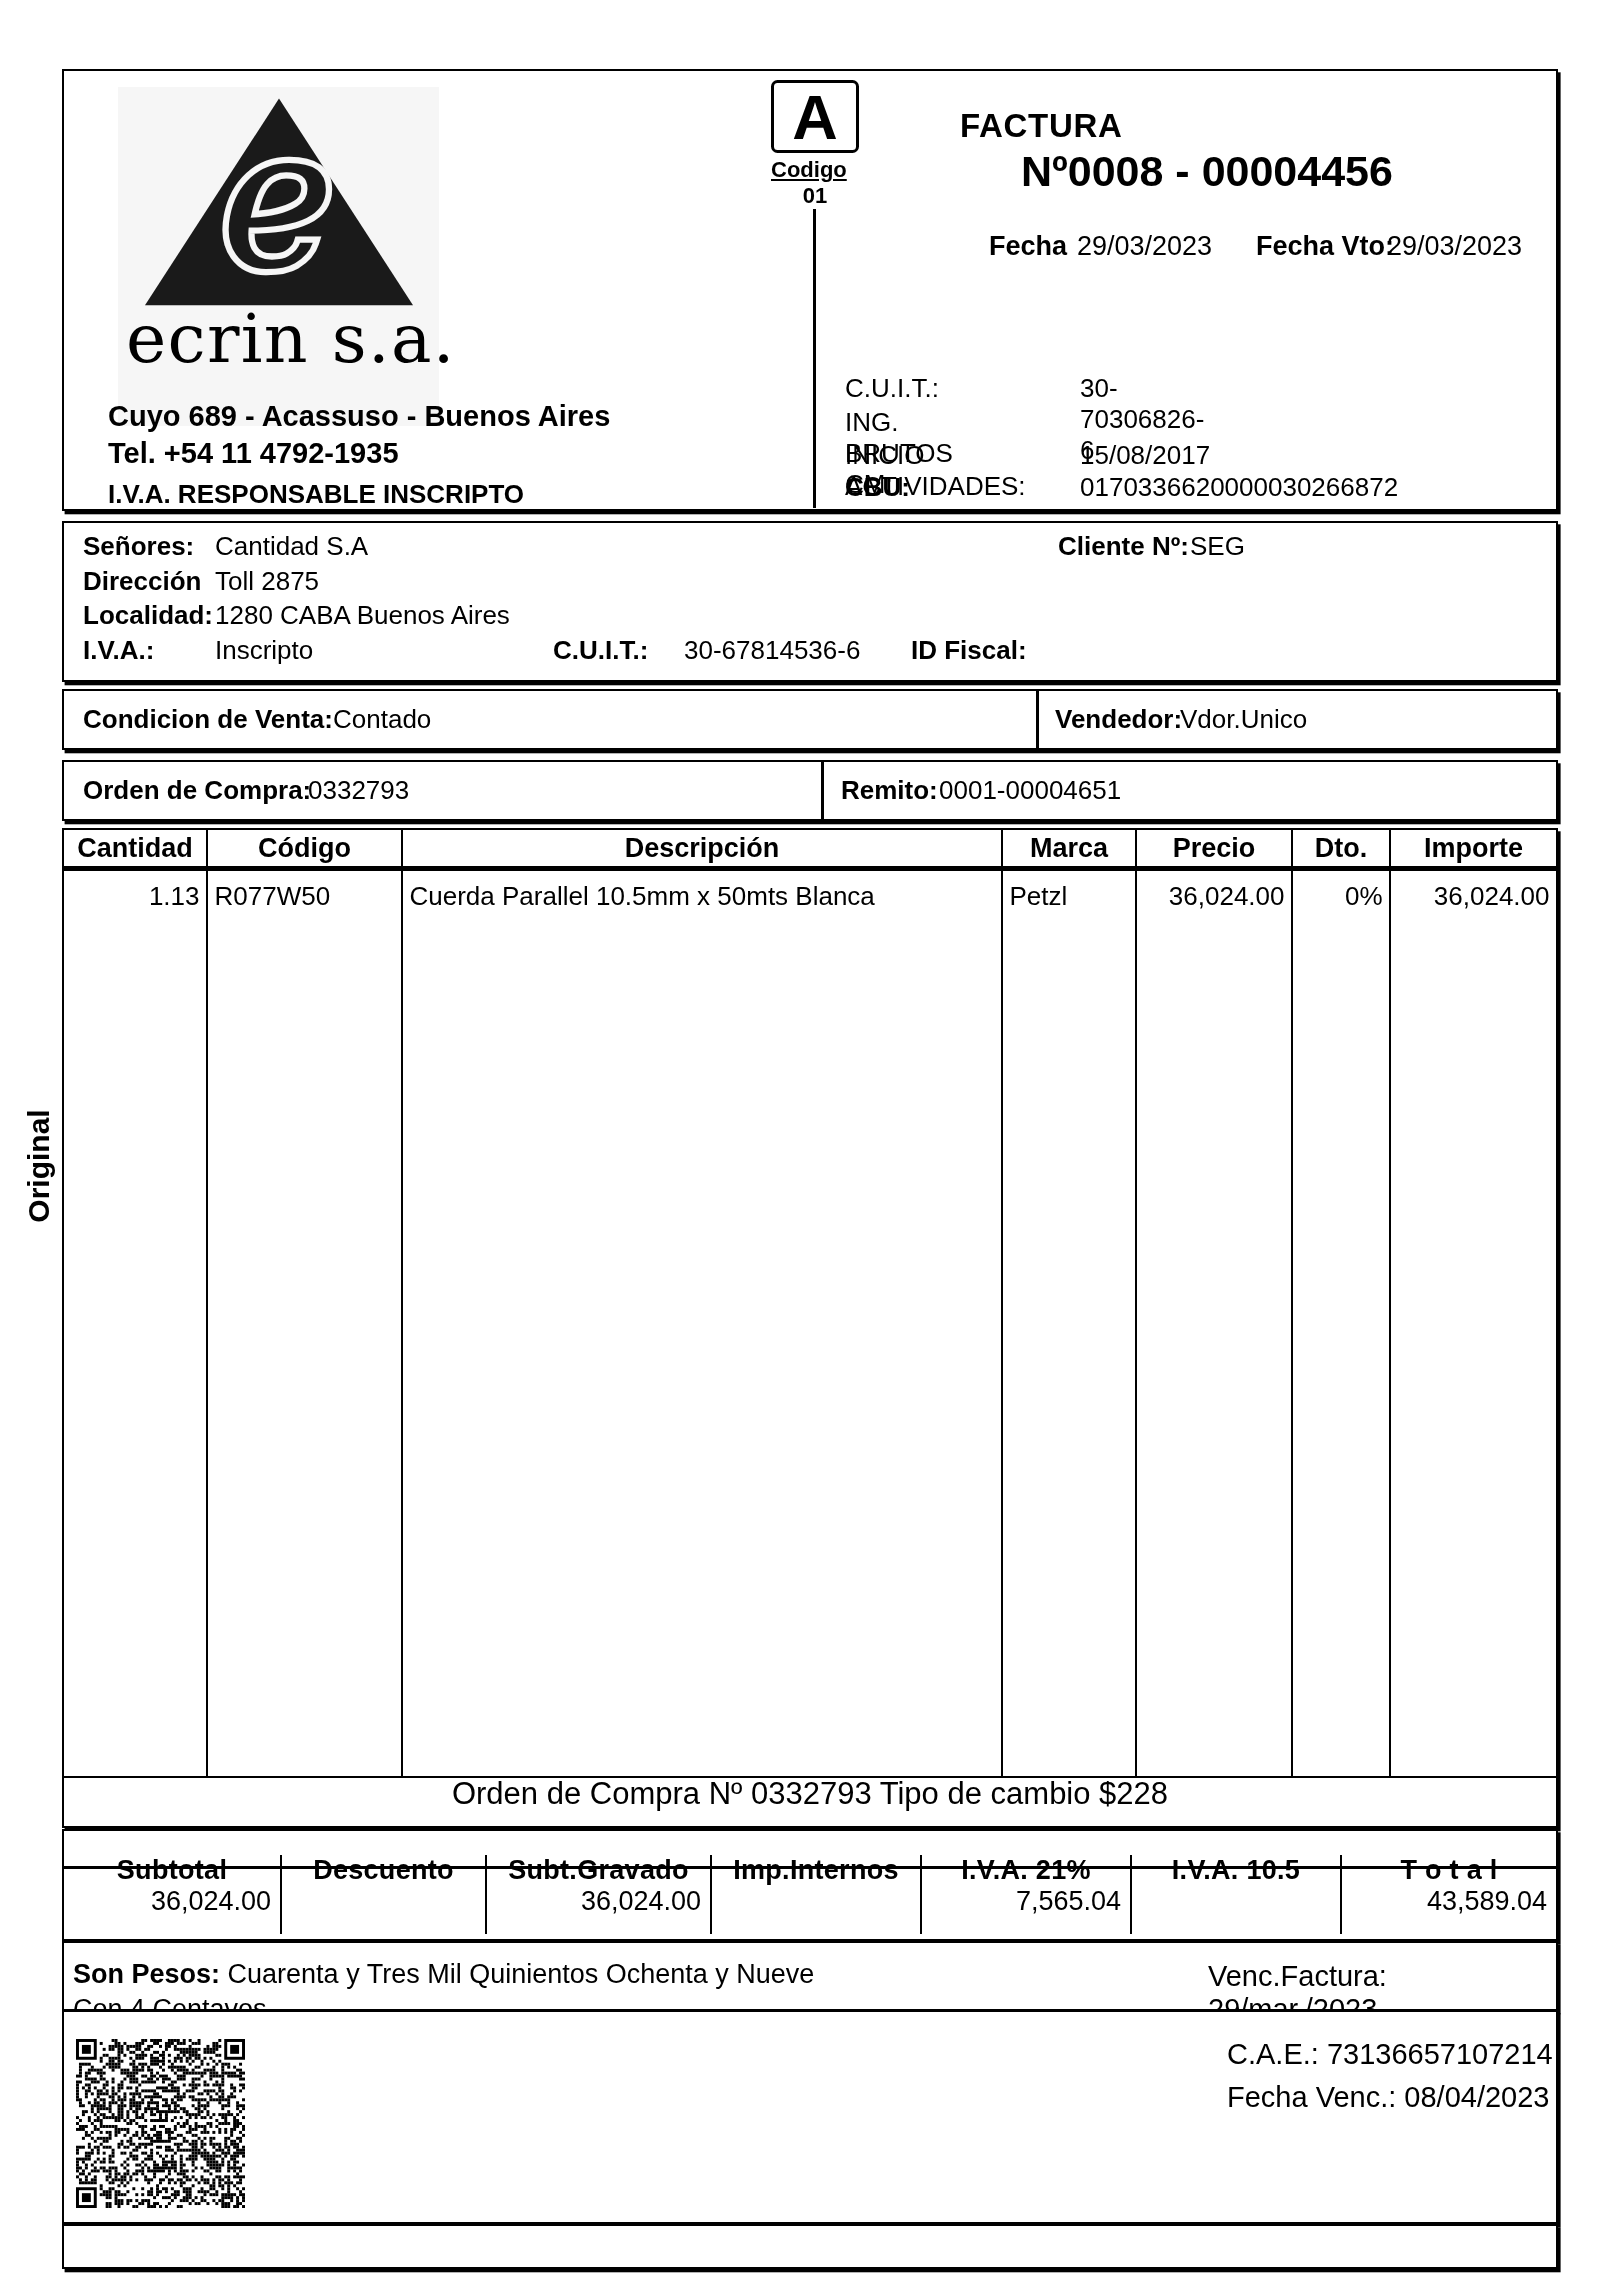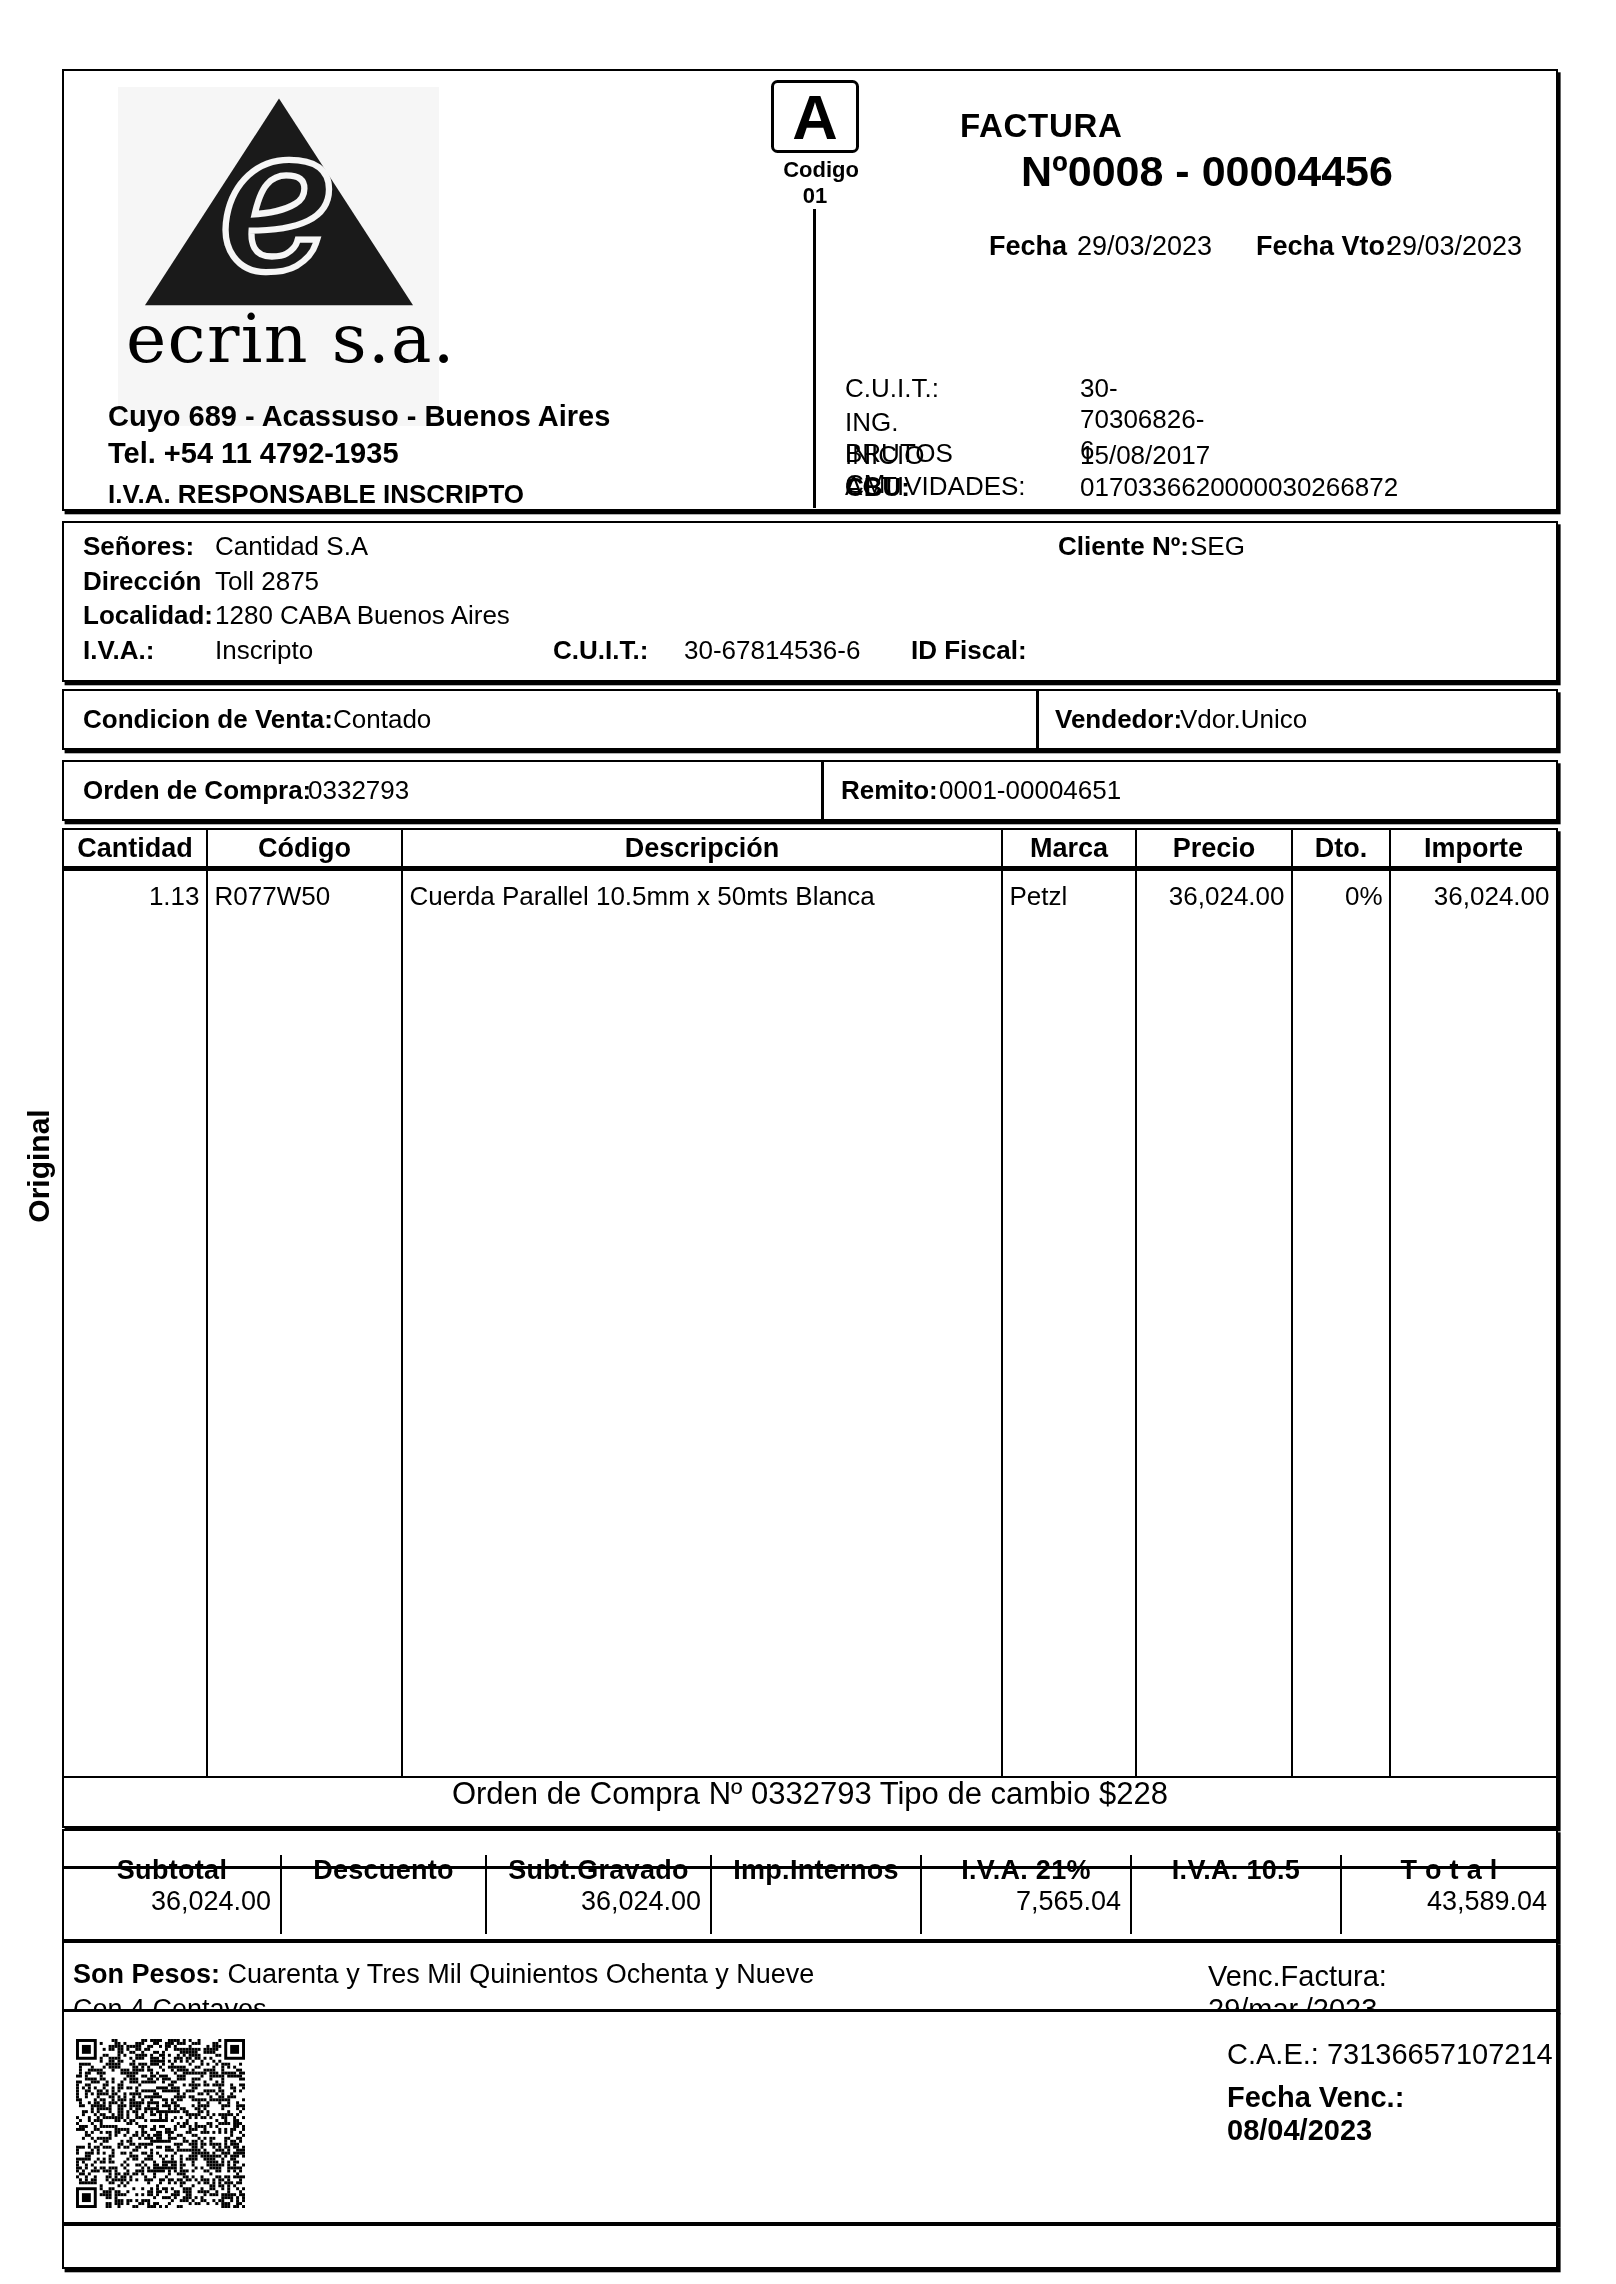--- a/index.html
+++ b/index.html
@@ -32,21 +32,21 @@
   }
   .addr1 { left:44px; top:329px; font-size:29px; font-weight:bold; }
   .addr2 { left:44px; top:366px; font-size:29px; font-weight:bold; }
   .addr3 { left:44px; top:408px; font-size:26px; font-weight:bold; }
   .letter-box {
     position:absolute; left:707px; top:9px; width:88px; height:73px;
     border:3.9px solid #000; border-radius:6.5px;
     display:flex; align-items:center; justify-content:center;
     font-size:63px; font-weight:bold;
   }
-  .codigo-label { left:707px; top:86px; width:88px; text-align:right; font-size:22px; font-weight:bold; }
+  .codigo-label { left:707px; top:86px; width:88px; text-align:left; font-size:22px; font-weight:bold;text-decoration:underline; }
   .codigo-num   { left:707px; top:112px; width:88px; text-align:center; font-size:22px; font-weight:bold; }
   .header-vline { position:absolute; left:749px; top:138px; width:3.3px; height:299px; background:#000; }
   .factura-title { left:896px; top:36px; font-size:33px; font-weight:bold; letter-spacing:0.7px; }
   .factura-number { left:957px; top:76px; font-size:43px; font-weight:bold; }
   .fecha-row span { position:absolute; top:160px; font-size:27px; }
   .fiscal-row { position:absolute; font-size:26px; }
   .fiscal-row .lab { position:absolute; left:781px; }
   .fiscal-row .val { position:absolute; left:1016px; }
 
   
@@ -83,21 +83,21 @@
 
   
   .son-box { top:1941px; height:70px; overflow:hidden; font-size:27px; }
   .son-text { position:absolute; left:9px; top:14.3px; width:762px; line-height:35px; white-space:normal; }
   .venc-factura { position:absolute; left:1144px; top:17px; font-size:29px; }
 
   
   .cae-box { top:2010px; height:214px; }
   .qr { position:absolute; left:11.7px; top:27px; width:169px; height:169px; }
   .cae-line1 { position:absolute; left:1163px; top:26px; font-size:29px; }
-  .cae-line2 { position:absolute; left:1163px; top:69px; font-size:29px;font-weight:bold; }
+  .cae-line2 { position:absolute; left:1163px; top:69px; font-size:29px; }
 
   
   .empty-box { top:2224px; height:45px; }
 </style>
 </head>
 <body>
 
 <div class="sheet">
 
   <div class="original-label">Original</div>

